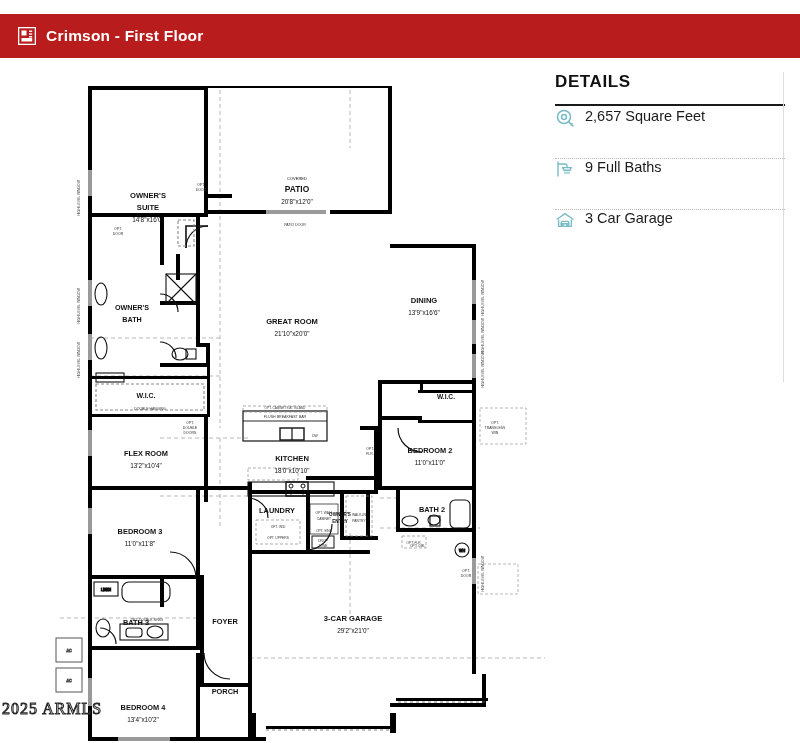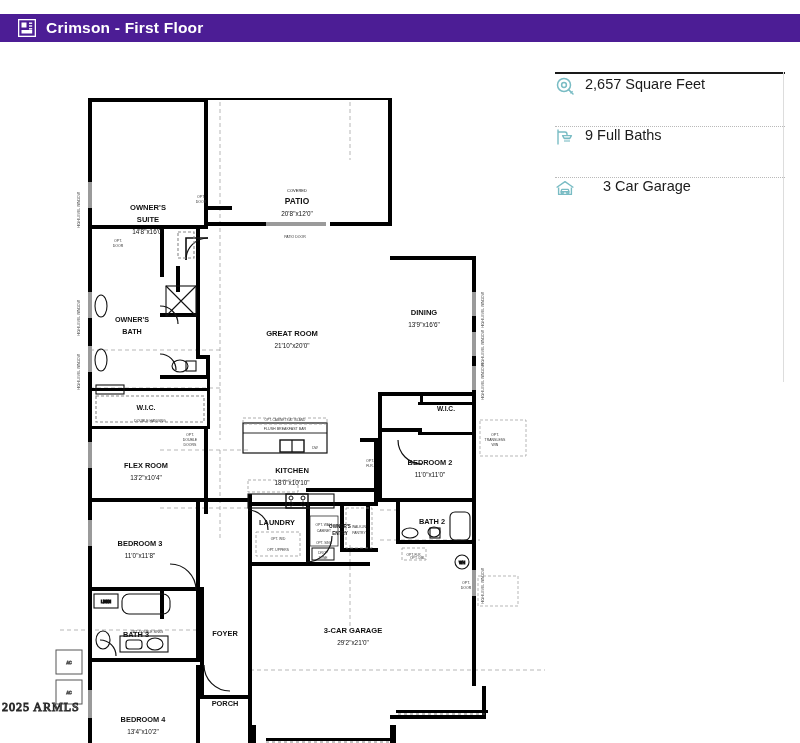--- a/index.html
+++ b/index.html
@@ -1,42 +1,42 @@
 <!DOCTYPE html>
 <html><head>
 <meta charset="utf-8">
 <style>
   html,body{margin:0;padding:0;background:#fff;}
   body{width:800px;height:743px;position:relative;overflow:hidden;
        font-family:"Liberation Sans",sans-serif;color:#111;}
 
   
-  #header{position:absolute;left:0;top:14px;width:800px;height:28px;
-          background:#4c1d95;display:flex;align-items:center;padding-left:18px;
+  #header{position:absolute;left:0;top:14px;width:800px;height:44px;
+          background:#b91c1c;display:flex;align-items:center;padding-left:18px;
           box-sizing:border-box;}
   #header .hicon{width:18px;height:18px;margin-right:10px;flex:0 0 auto;}
   #header .htitle{color:#fff;font-size:15.5px;font-weight:bold;letter-spacing:.2px;}
 
   
   #stage{position:absolute;left:0;top:58px;width:800px;height:685px;background:#fff;}
-  #planwrap{position:absolute;left:0;top:12px;width:545px;height:575px;}
+  #planwrap{position:absolute;left:0;top:0;width:545px;height:575px;}
   #plan{position:absolute;left:0;top:0;}
 
   
   #details{position:absolute;left:555px;top:14px;width:230px;}
   #details h2{margin:0 0 12px 0;font-size:17px;font-weight:bold;letter-spacing:.6px;color:#111;}
   #details .rule{height:2px;background:#1a1a1a;margin-bottom:2px;}
   .drow{display:flex;align-items:flex-start;height:50px;border-bottom:1px dotted #b9b9b9;}
-  .drow:last-child{border-bottom:none;gap:18px;}
+  .drow:last-child{border-bottom:none;}
   .drow .dicon{width:20px;height:20px;flex:0 0 auto;margin-right:10px;}
   .drow .dlabel{font-size:14.5px;color:#1b1b1b;}
   #details .divider-right{position:absolute;left:228px;top:0;width:1px;height:310px;background:#ddd;}
 
   
-  #wm{position:absolute;left:2px;top:700px;font-size:12px;letter-spacing:1px;
+  #wm{position:absolute;left:2px;top:700px;font-size:16px;letter-spacing:1px;
       font-family:"Liberation Serif",serif;color:#2a2a2a;}
   #wm .hollow{color:transparent;-webkit-text-stroke:1px #2a2a2a;}
 </style>
 </head>
 <body>
 
 <div id="header">
   <span class="hicon">
     <svg viewBox="0 0 18 18" width="18" height="18">
       <rect x="0.5" y="0.5" width="17" height="17" fill="none" stroke="#fff" stroke-width="1.6"></rect>
@@ -370,20 +370,21 @@
 
       <text x="143" y="652" font-size="7.4" font-weight="bold">BEDROOM 4</text>
       <text x="143" y="664" font-size="6.4">13'4"x10'2"</text>
     </g>
   </svg>
   </div>
 
   <div id="details">
     <div class="divider-right"></div>
 
+    <h2>DETAILS</h2>
     <div class="rule"></div>
 
     <div class="drow">
       <span class="dicon">
         <svg viewBox="0 0 20 20" width="20" height="20" fill="none" stroke="#79bcc4" stroke-width="1.5">
           <circle cx="9" cy="9" r="6.5"></circle>
           <circle cx="9" cy="9" r="2.4"></circle>
           <path d="M13.6 13.6 L18 18" stroke-linecap="round"></path>
           <path d="M15.4 17.4 L17.6 15.2" stroke-width="1.2"></path>
         </svg>

